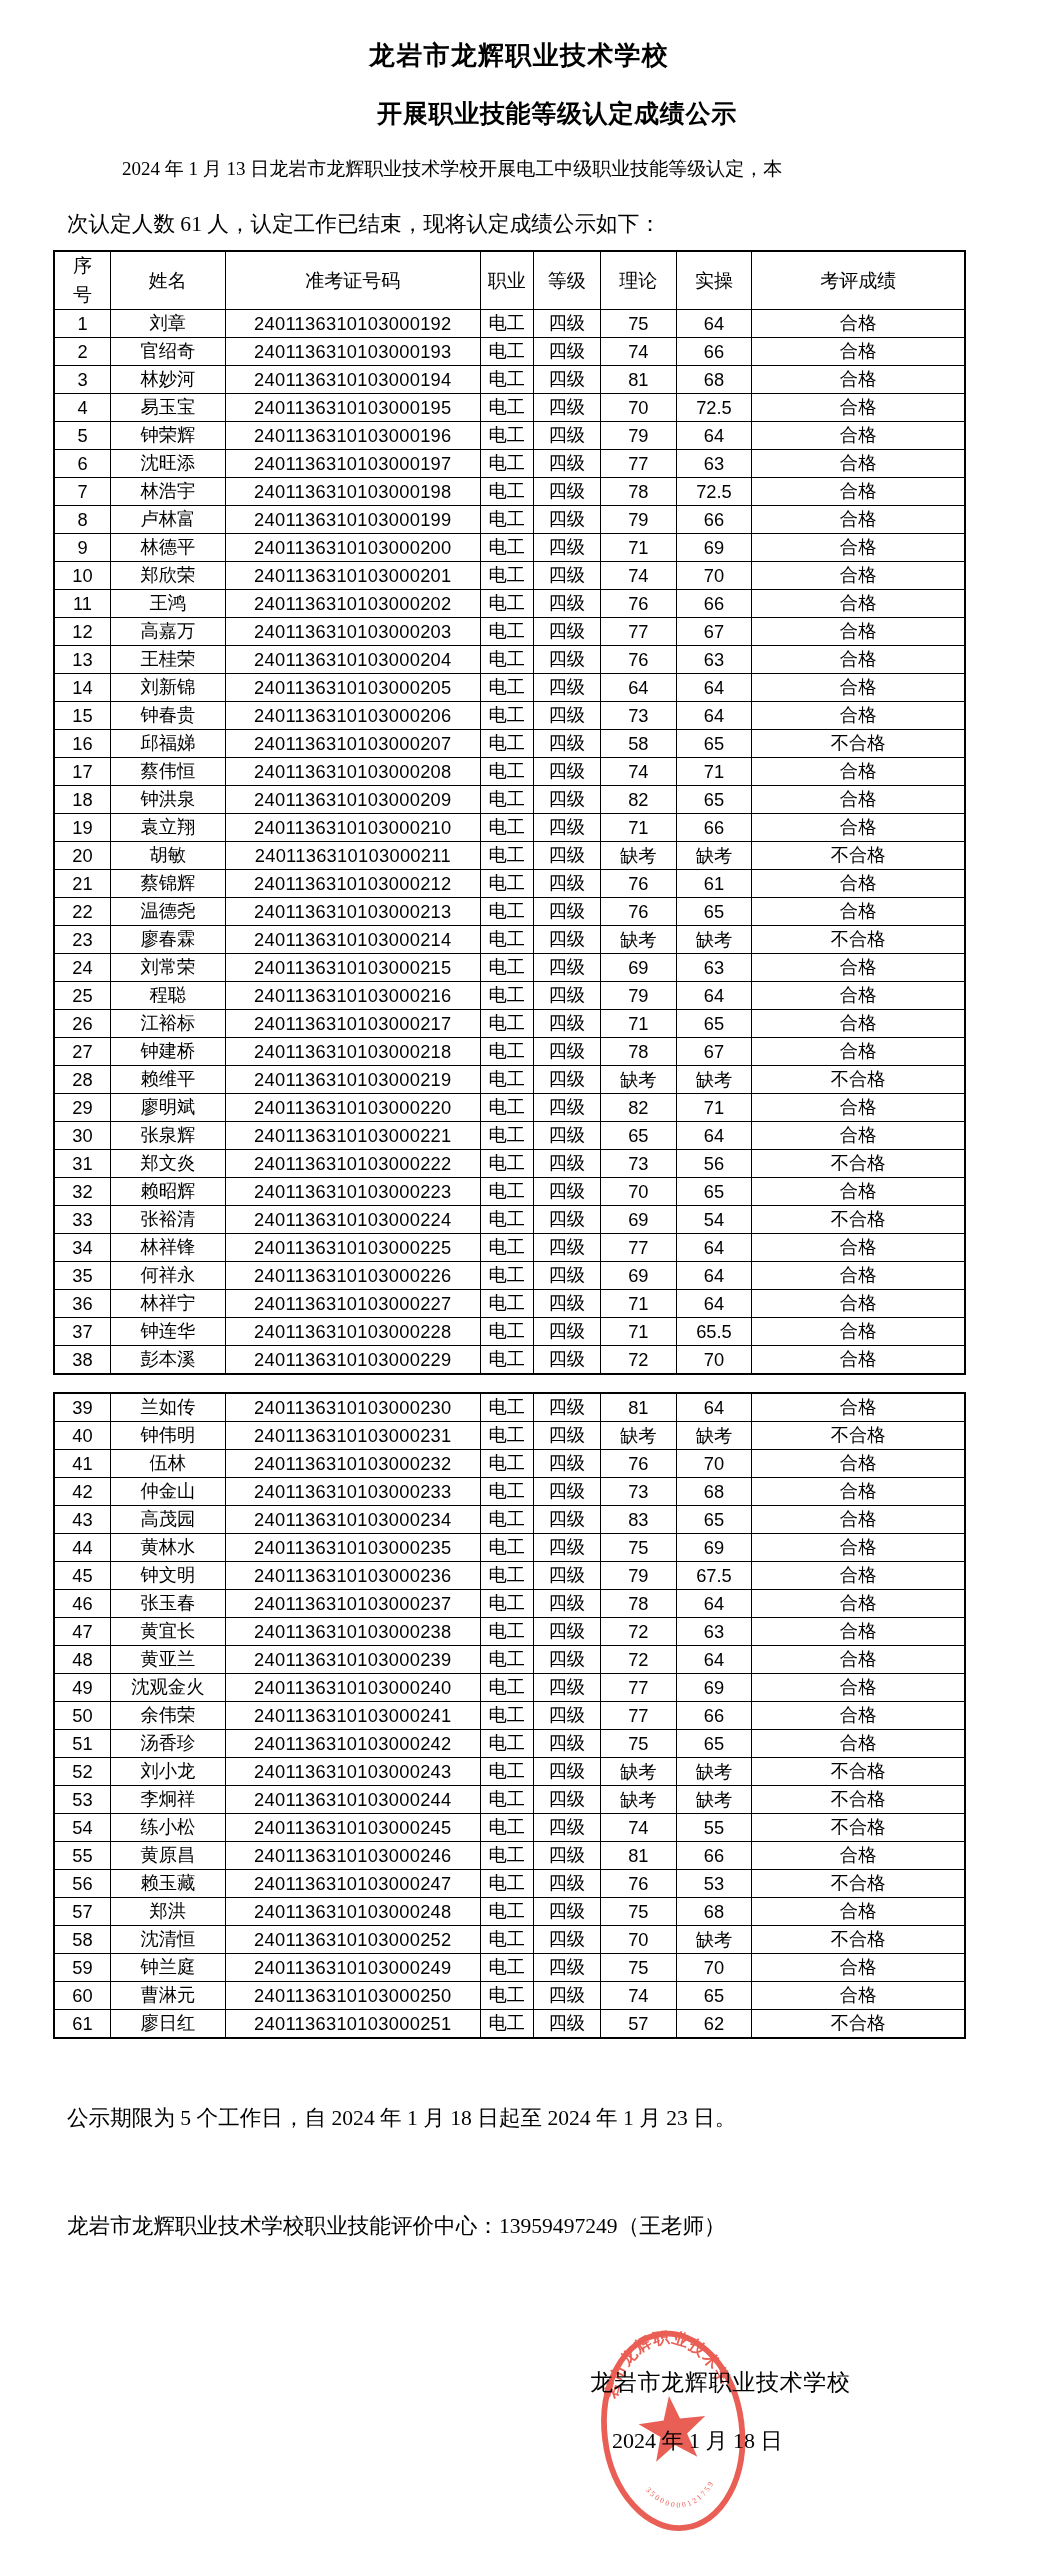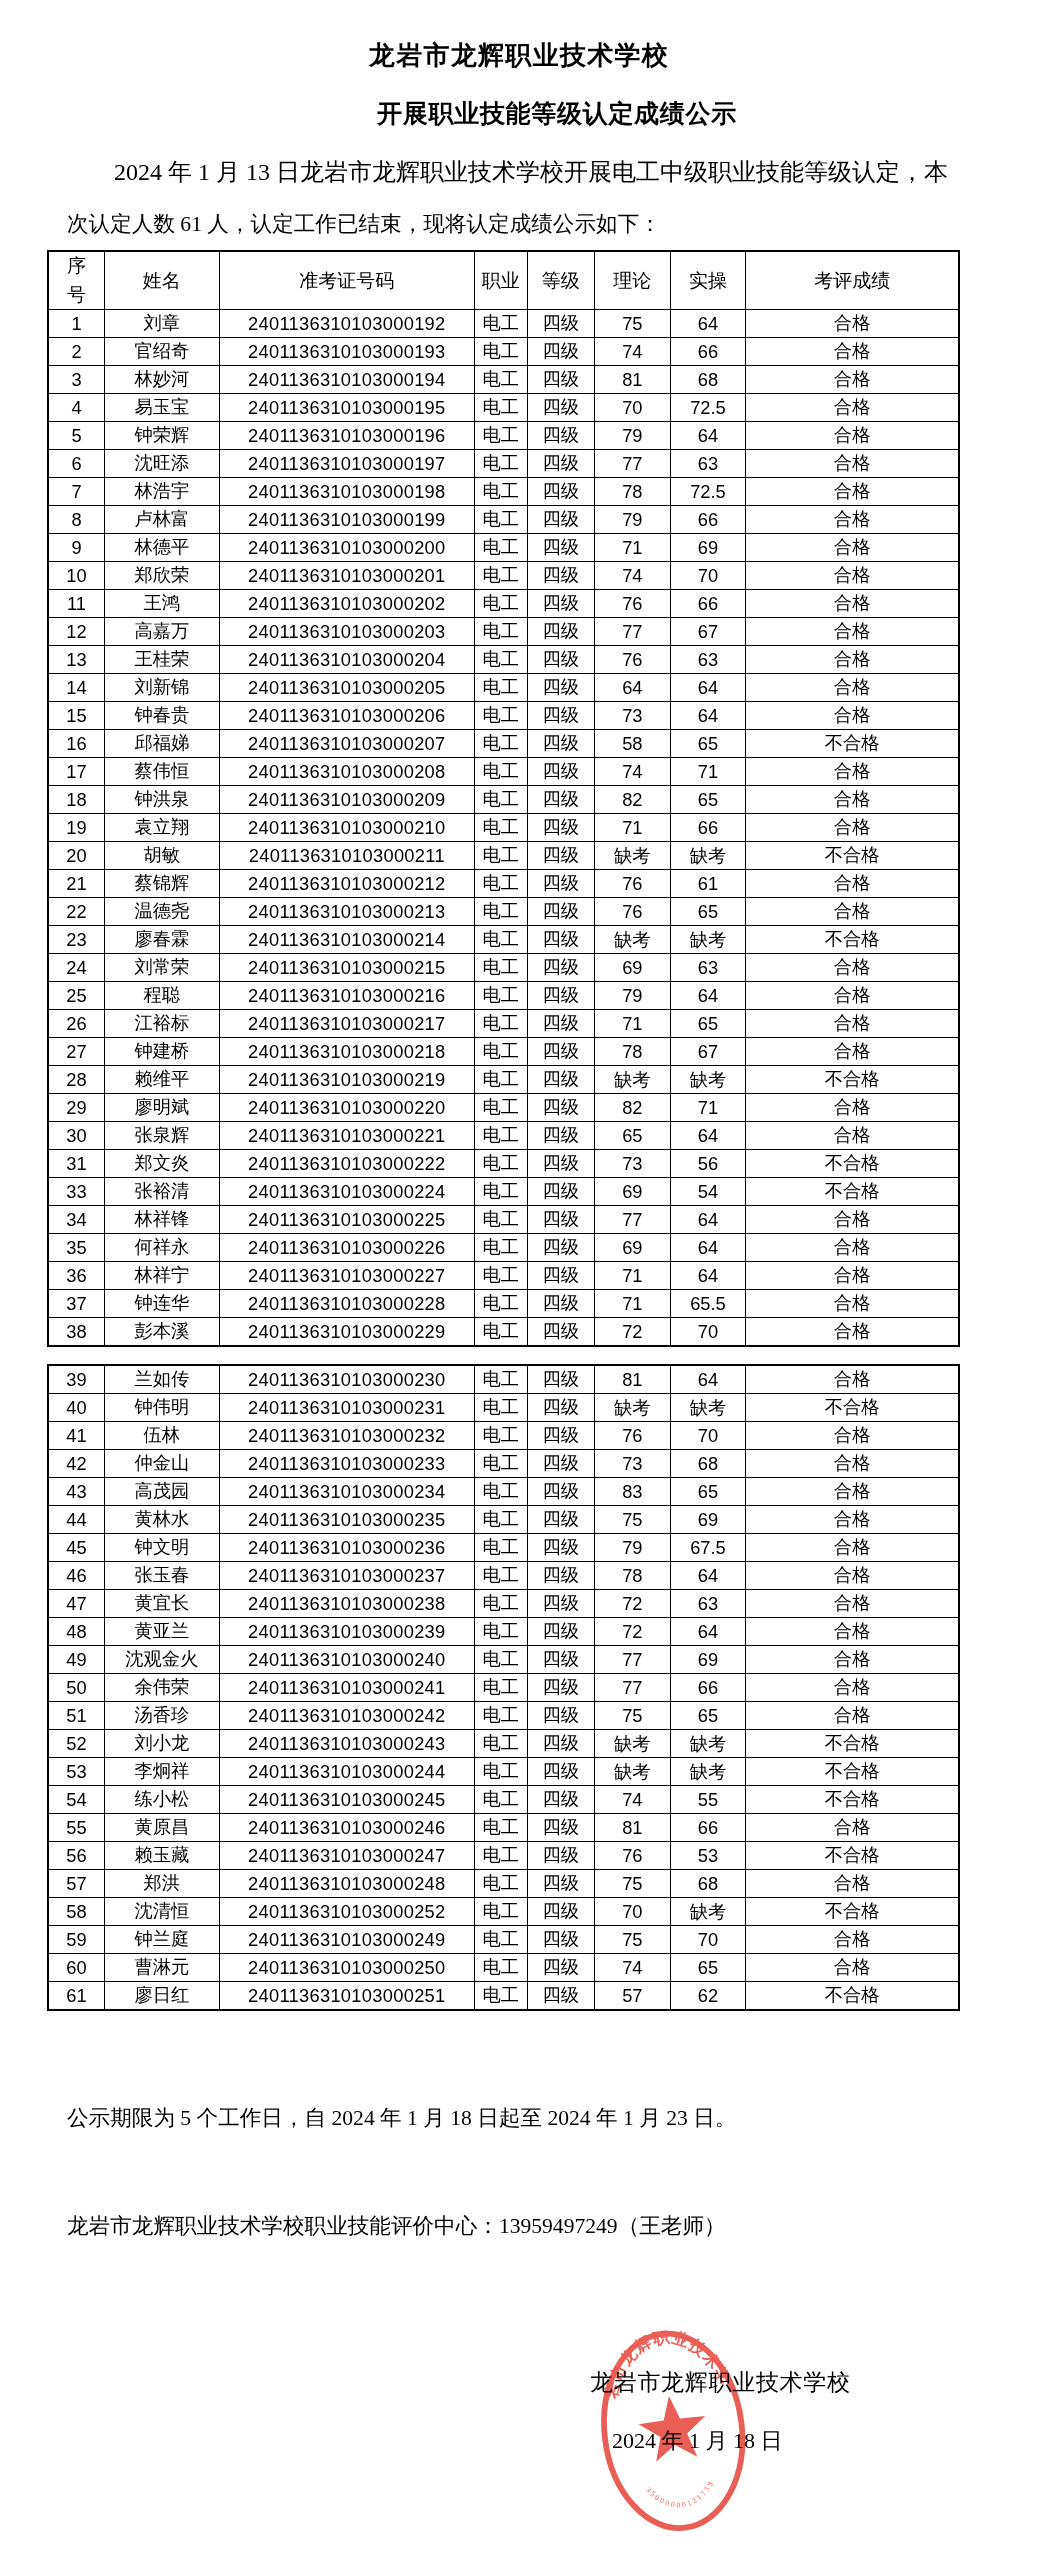--- a/index.html
+++ b/index.html
@@ -14,29 +14,29 @@
   }
   .title1{
     position:absolute;top:38px;left:0;width:100%;
     text-align:center;font-size:26px;font-weight:bold;letter-spacing:1.3px;
   }
   .title2{
     position:absolute;top:97px;left:0;width:100%;
     text-align:center;font-size:25px;font-weight:bold;letter-spacing:0.7px;padding-left:38px;
   }
   .intro-l1{
-    position:absolute;top:156px;left:67px;right:62px;
-    font-size:24px;text-indent:47px;white-space:nowrap;
+    position:absolute;top:156px;left:75px;right:62px;
+    font-size:19px;text-indent:47px;white-space:nowrap;
   }
   .intro-l2{
     position:absolute;top:209px;left:67px;right:62px;
     font-size:21.6px;white-space:nowrap;
   }
   .tables{
-    position:absolute;top:250px;left:47px;width:913px;
+    position:absolute;top:250px;left:53px;width:913px;
   }
   table.tbl{
     border-collapse:collapse;width:100%;
     table-layout:fixed;
   }
   table.tbl.second{margin-top:17px;}
   .tbl th,.tbl td{
     border:1.3px solid #000;
     text-align:center;vertical-align:middle;
     padding:0;height:27px;
@@ -405,20 +405,30 @@
             <td class="num">31</td>
             <td>郑文炎</td>
             <td class="ticket">2401136310103000222</td>
             <td>电工</td>
             <td>四级</td>
             <td class="num">73</td>
             <td class="num">56</td>
             <td>不合格</td>
           </tr>
           <tr>
+            <td class="num">32</td>
+            <td>赖昭辉</td>
+            <td class="ticket">2401136310103000223</td>
+            <td>电工</td>
+            <td>四级</td>
+            <td class="num">70</td>
+            <td class="num">65</td>
+            <td>合格</td>
+          </tr>
+          <tr>
             <td class="num">33</td>
             <td>张裕清</td>
             <td class="ticket">2401136310103000224</td>
             <td>电工</td>
             <td>四级</td>
             <td class="num">69</td>
             <td class="num">54</td>
             <td>不合格</td>
           </tr>
           <tr>

